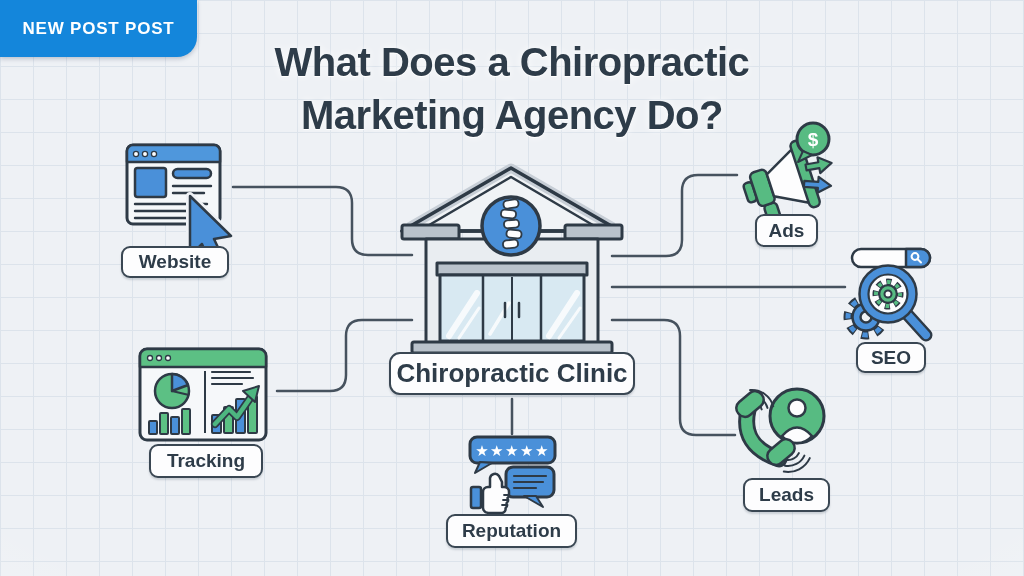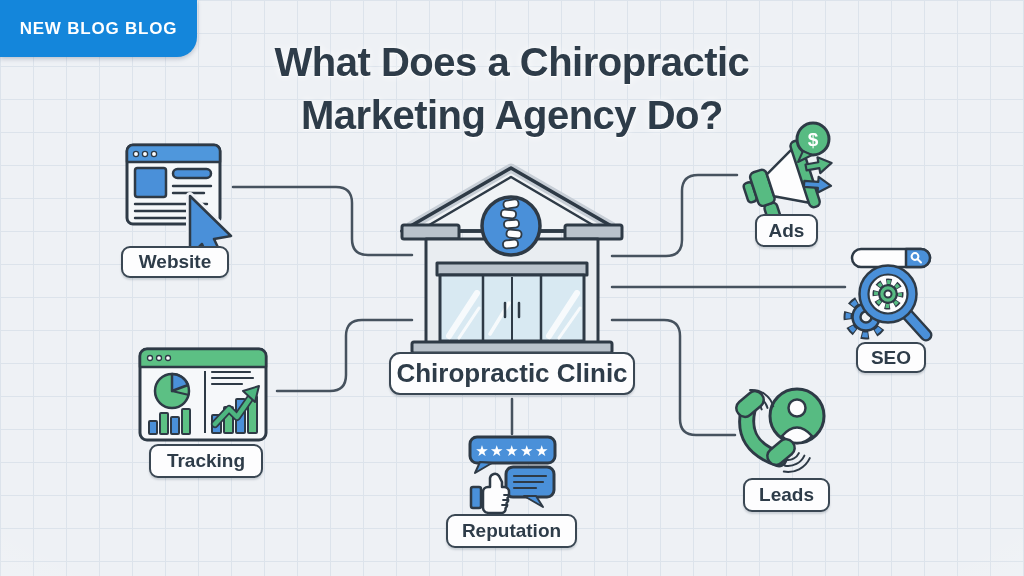--- a/index.html
+++ b/index.html
@@ -62,21 +62,21 @@
   .lbl-ads{left:755px;top:214px;width:63px;height:33px;}
   .lbl-seo{left:856px;top:342px;width:70px;height:31px;}
   .lbl-leads{left:743px;top:478px;width:87px;height:34px;}
   .lbl-reputation{left:446px;top:514px;width:131px;height:34px;}
 </style>
 </head>
 <body>
 
 <div class="canvas">
 
-  <div class="badge">NEW BLOG BLOG</div>
+  <div class="badge">NEW POST POST</div>
 
   <div class="title">
     <div>What Does a Chiropractic</div>
     <div>Marketing Agency Do?</div>
   </div>
 
   <svg class="art" width="1024" height="576" viewBox="0 0 1024 576">
 
     <g fill="none" stroke="#46525e" stroke-width="2.5" stroke-linecap="round">
       <path d="M233,187 H336 Q352,187 352,203 V239 Q352,255 368,255 H412"></path>

